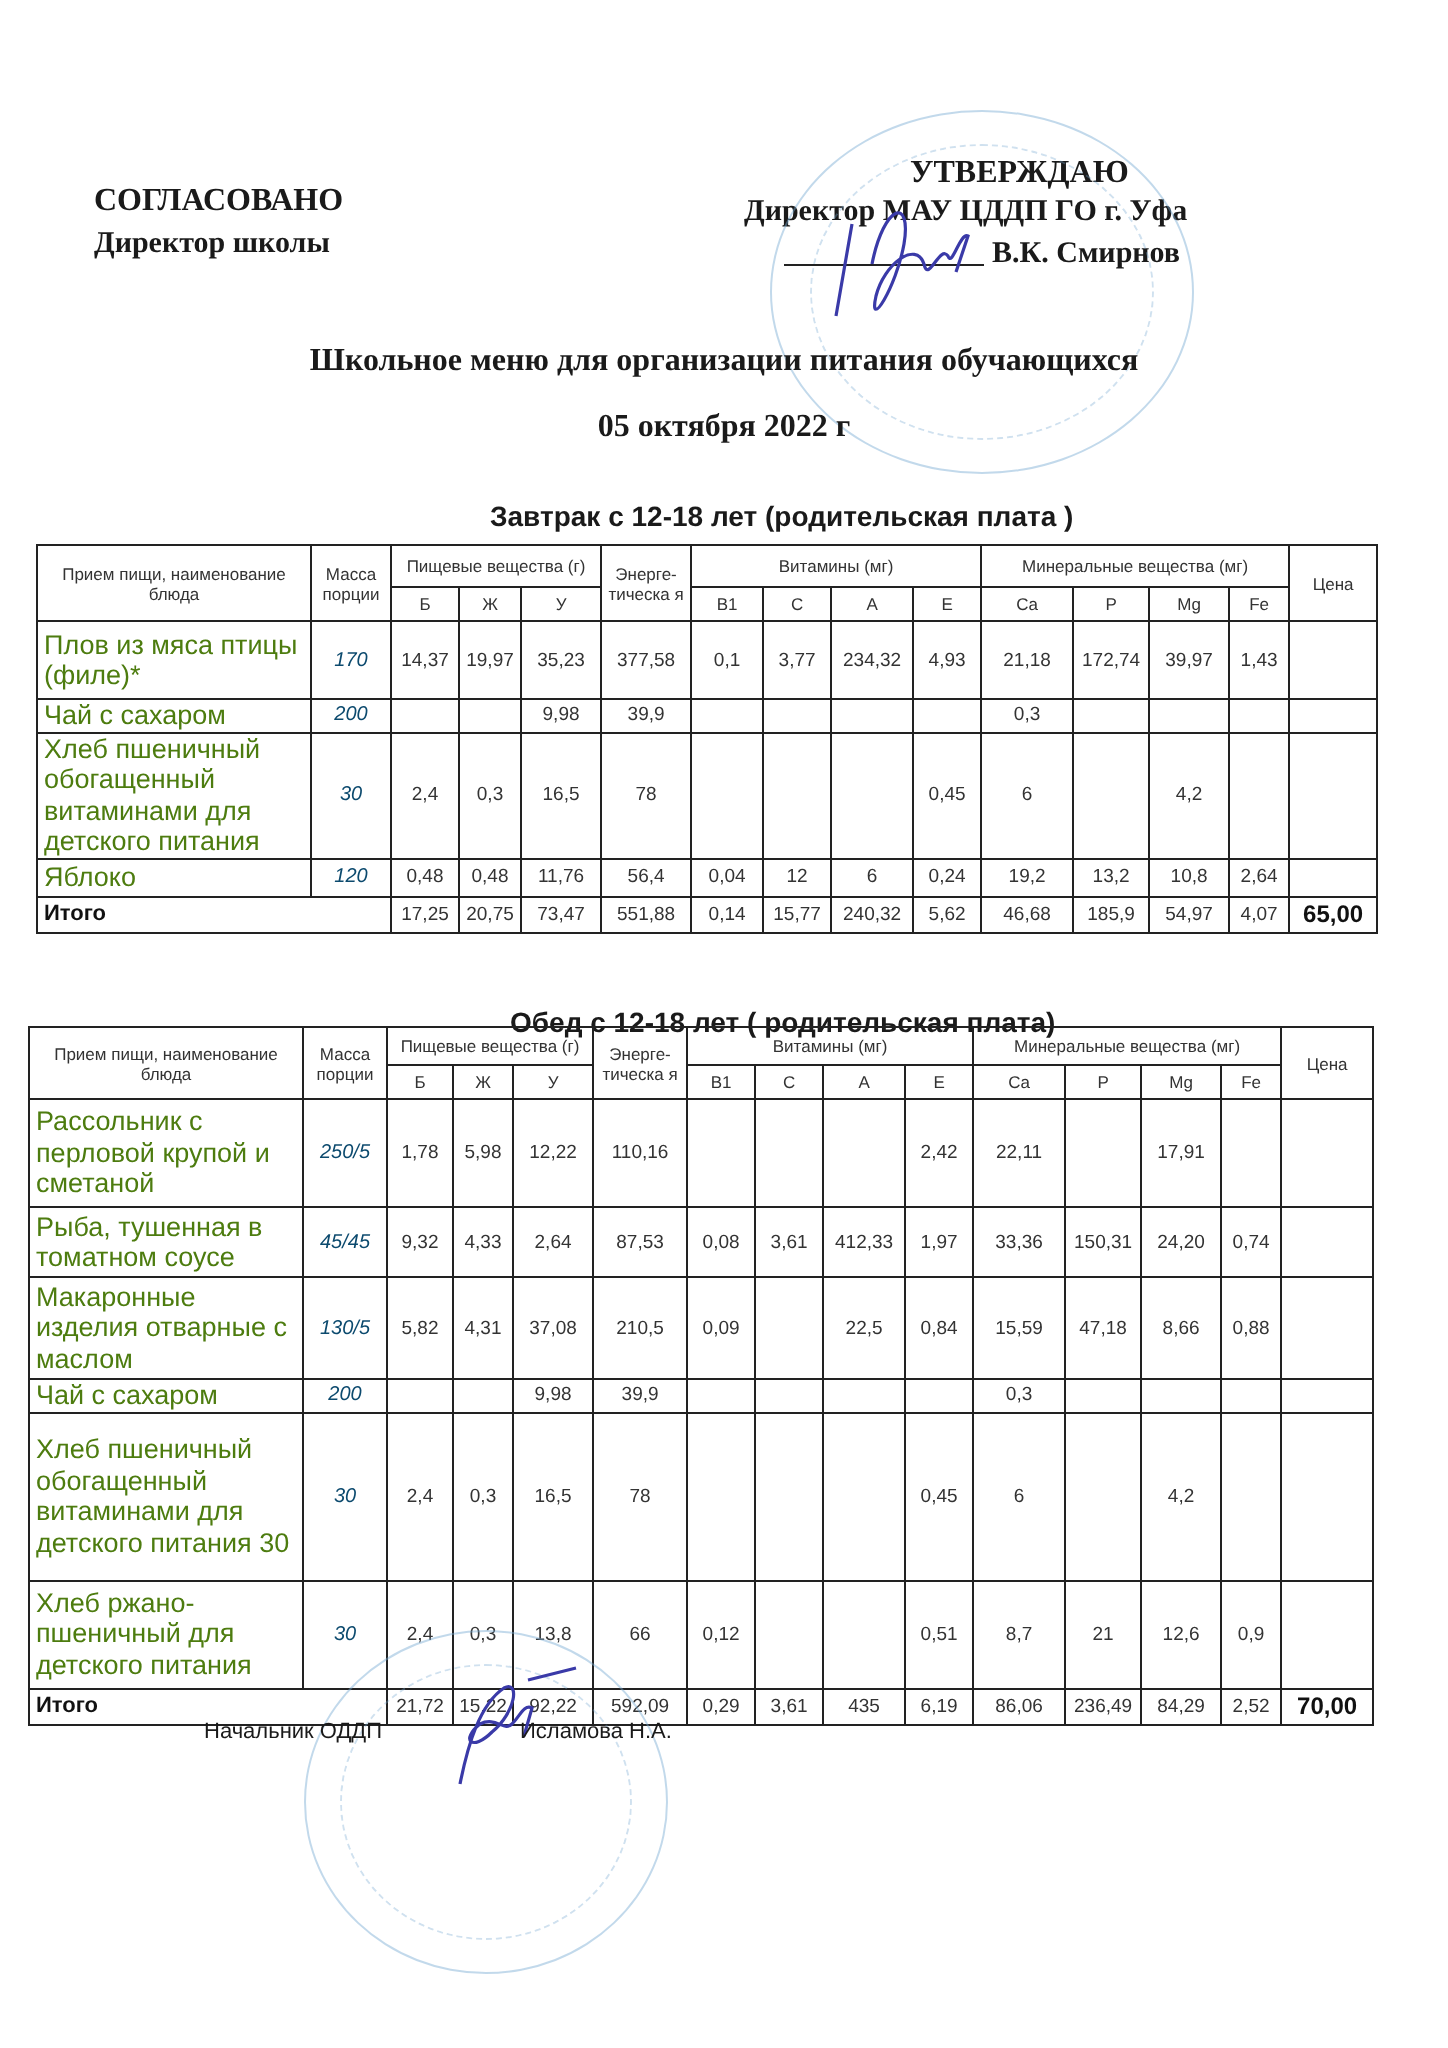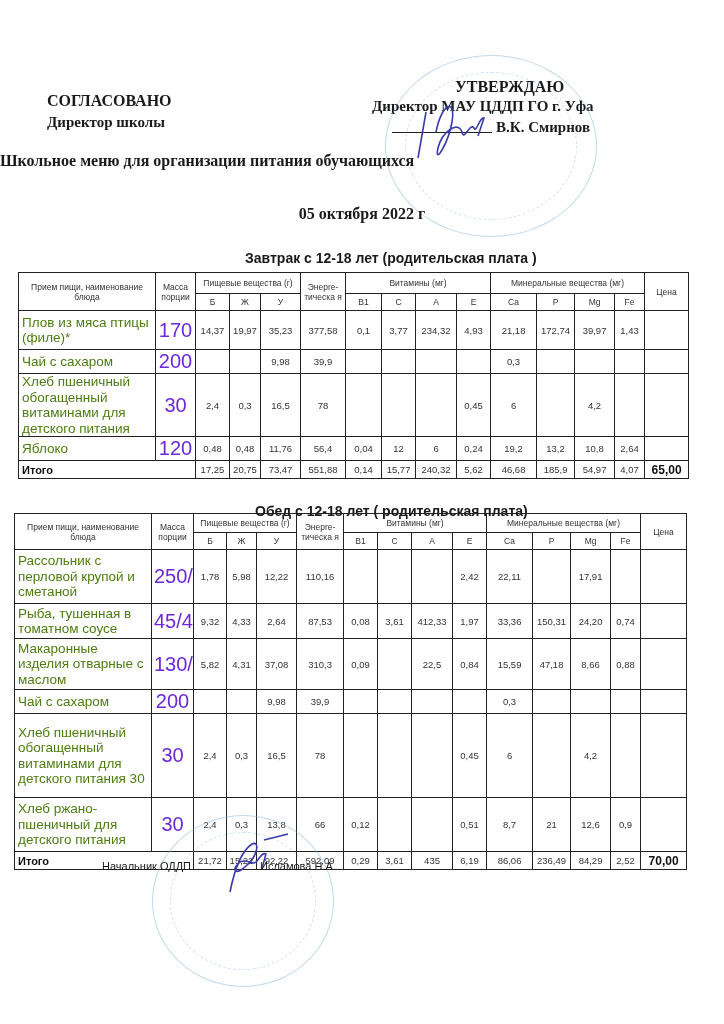--- a/index.html
+++ b/index.html
@@ -7,33 +7,33 @@
   .serif { font-family: "Liberation Serif", "DejaVu Serif", serif; font-weight:bold; }
   .sans { font-family: "Liberation Sans", "DejaVu Sans", sans-serif; }
   .abs { position:absolute; white-space:nowrap; }
 
   #agreed { left:47px; top:92px; font-size:16px; }
   #agreed-sub { left:47px; top:114px; font-size:15px; }
   #approve { left:455px; top:78px; font-size:16px; }
   #approve-sub { left:372px; top:98px; font-size:15px; }
   #approve-line { left:392px; top:132px; width:100px; border-bottom:1px solid #222; }
   #approve-name { left:496px; top:119px; font-size:15px; }
-  #doc-title { left:0; width:724px; text-align:left; top:152px; font-size:16px; }
+  #doc-title { left:0; width:724px; text-align:center; top:172px; font-size:16px; }
   #doc-date { left:0; width:724px; text-align:center; top:205px; font-size:16px; }
 
   .sec-title { font-size:14px; font-weight:bold; }
   #t1-title { left:245px; top:250px; }
   #t2-title { left:255px; top:503px; }
 
   table.menu { position:absolute; border-collapse:collapse; table-layout:fixed; font-family:"Liberation Sans","DejaVu Sans",sans-serif; }
   table.menu td, table.menu th { border:1px solid #222; padding:0 2px; text-align:center; vertical-align:middle; font-weight:normal; overflow:hidden; }
   table.menu th { font-size:8.5px; line-height:10px; color:#333; }
   table.menu td { font-size:9.5px; color:#333; }
   table.menu td.dish { text-align:left; font-size:13.5px; line-height:15.5px; color:#4d7c0f; padding-left:3px; white-space:normal; }
-  table.menu td.mass { font-size:20px; color:#6d28d9; }
+  table.menu td.mass { font-size:10px; color:#0c4a6e;font-style:italic; }
   table.menu td.total-label { text-align:left; font-size:11px; font-weight:bold; color:#111; padding-left:3px; }
   table.menu td.price { font-size:12px; font-weight:bold; color:#111; }
   table.menu th.sub { height:16px; }
 
   #t1 { left:18px; top:272px; width:670px; }
   #t2 { left:14px; top:513px; width:672px; }
 
   #footer-label { left:102px; top:860px; font-size:11px; }
   #footer-name { left:260px; top:860px; font-size:11px; }
 
@@ -268,21 +268,21 @@
         <td>24,20</td>
         <td>0,74</td>
         <td></td>
       </tr>
       <tr style="height: 51px;">
         <td class="dish">Макаронные изделия отварные с маслом</td>
         <td class="mass">130/5</td>
         <td>5,82</td>
         <td>4,31</td>
         <td>37,08</td>
-        <td>310,3</td>
+        <td>210,5</td>
         <td>0,09</td>
         <td></td>
         <td>22,5</td>
         <td>0,84</td>
         <td>15,59</td>
         <td>47,18</td>
         <td>8,66</td>
         <td>0,88</td>
         <td></td>
       </tr>

